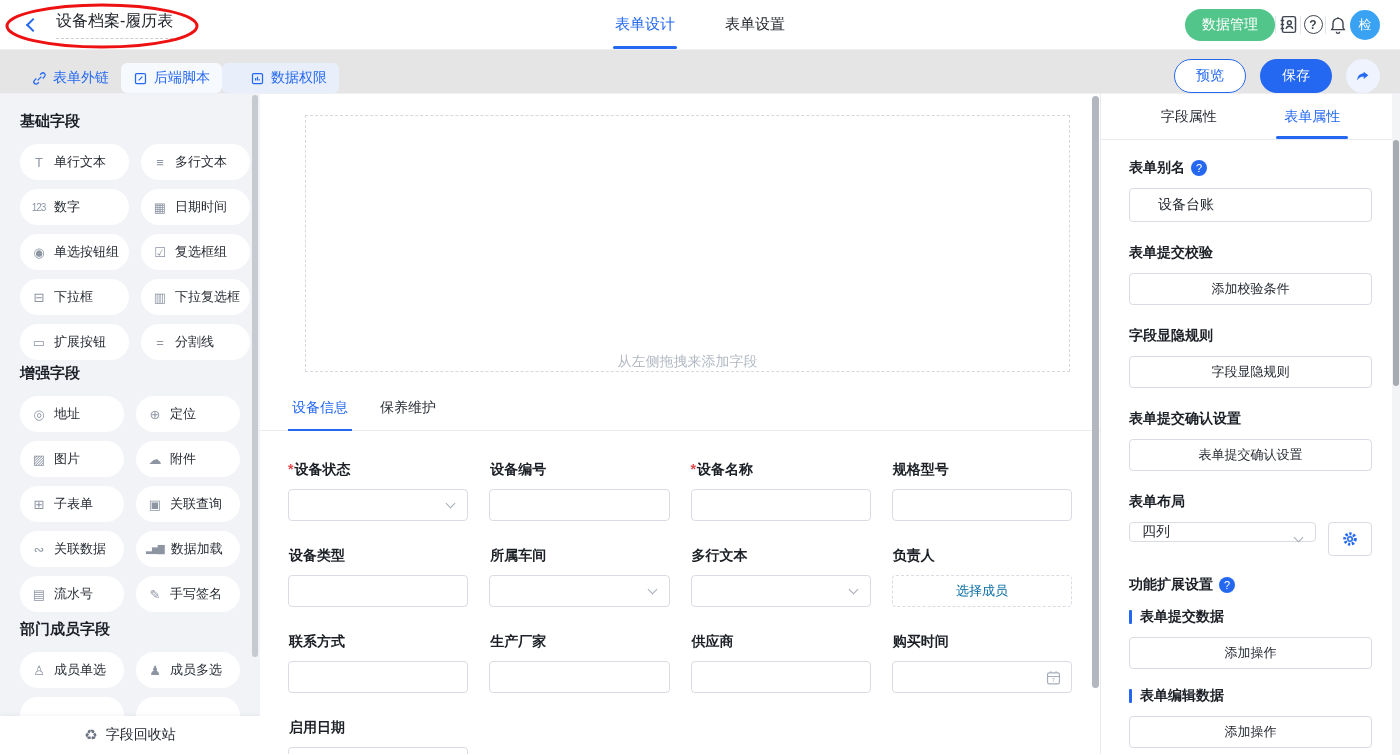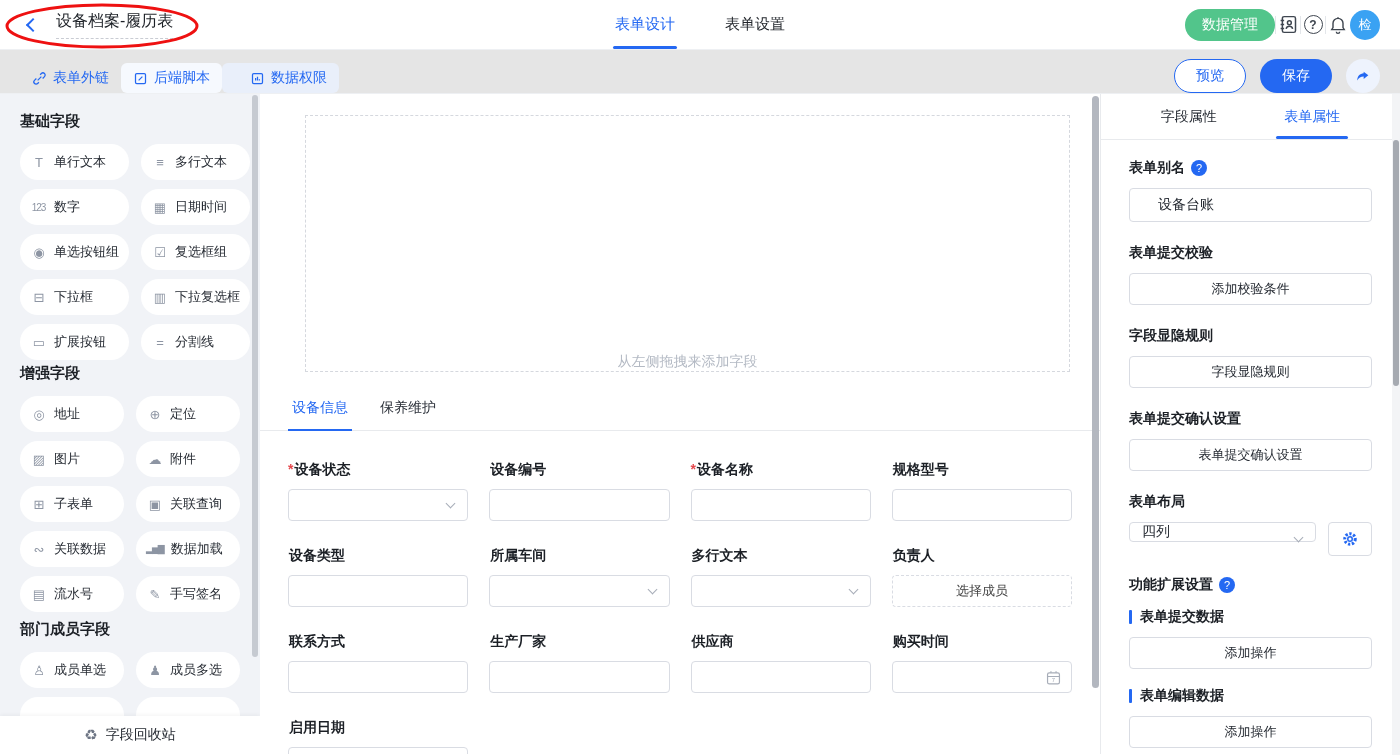--- a/index.html
+++ b/index.html
@@ -51,21 +51,21 @@
   .dropzone { margin:21px 30px 0 45px; height:257px; border:1px dashed #d5d8de; display:flex; align-items:flex-end; justify-content:center; color:#b4bac4; font-size:14px; }
   .cv-tabs { margin-top:27px; padding-left:28px; border-bottom:1px solid #e8eaed; display:flex; gap:24px; }
   .c-tab { font-size:14px; padding:0 4px 12px; color:#2a2f38; cursor:pointer; }
   .c-tab.active { color:#2468f2; border-bottom:2px solid #2468f2; margin-bottom:-1px; font-weight:500; }
   .form-grid { margin:30px 28px 0; display:grid; grid-template-columns:repeat(4,1fr); column-gap:21px; row-gap:26px; }
   .f-label { font-size:14px; font-weight:600; color:#1c2026; margin-bottom:10px; }
   .star { color:#e5484d; margin-right:1px; }
   .ctl { height:32px; border:1px solid #d9dce3; border-radius:4px; background:#fff; position:relative; display:flex; align-items:center; cursor:text; }
   .ctl .chev { position:absolute; right:13px; top:10px; width:7px; height:7px; border-right:1.5px solid #a7adb8; border-bottom:1.5px solid #a7adb8; transform:rotate(45deg); }
   .ctl.select { cursor:pointer; }
-  .ctl.member { border-style:dashed; justify-content:center; color:#404040; font-size:13px; cursor:pointer; }
+  .ctl.member { border-style:dashed; justify-content:center; color:#0369a1; font-size:13px; cursor:pointer; }
   .ctl.date .cal { position:absolute; right:9px; top:7px; }
   .cv-scroll { position:absolute; right:1px; top:2px; width:7px; height:592px; background:#b3b7bf; border-radius:4px; }
   
   .pn { width:300px; border-left:1px solid #e8eaed; background:#fff; flex-shrink:0; position:relative; overflow:hidden; padding:0 28px; }
   .pn-tabs { display:flex; justify-content:space-evenly; border-bottom:1px solid #e8eaed; height:46px; margin:0 -28px; }
   .p-tab { font-size:14px; color:#262b33; display:flex; align-items:center; padding:0 8px; position:relative; cursor:pointer; }
   .p-tab.active { color:#2468f2; font-weight:500; }
   .p-tab.active::after { content:""; position:absolute; left:0; right:0; bottom:0; height:3px; background:#2468f2; border-radius:2px; }
   .p-sec { margin-top:22px; }
   .p-sec.first { margin-top:19px; }

